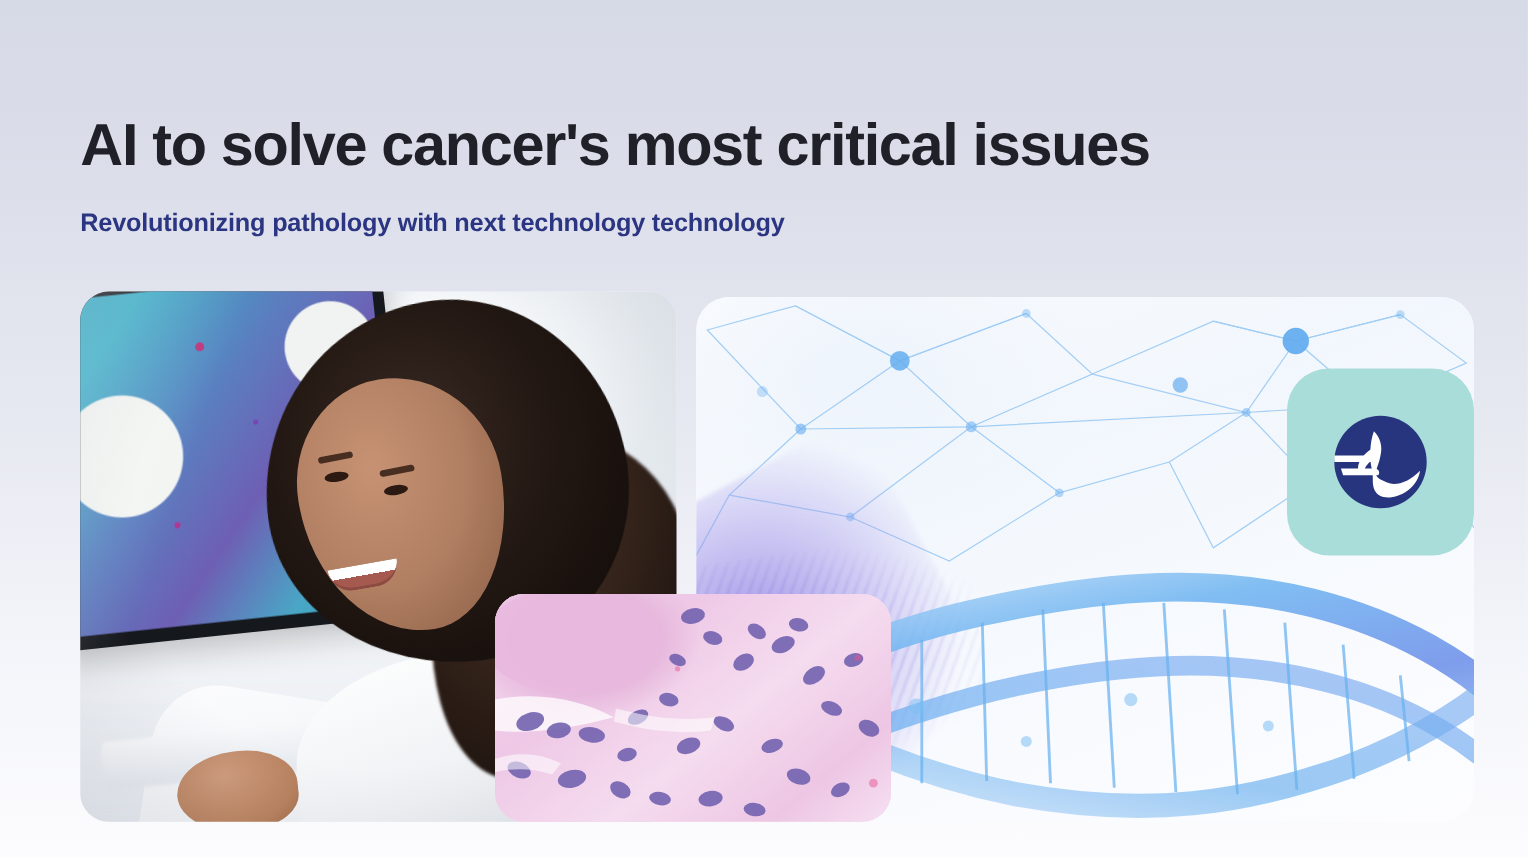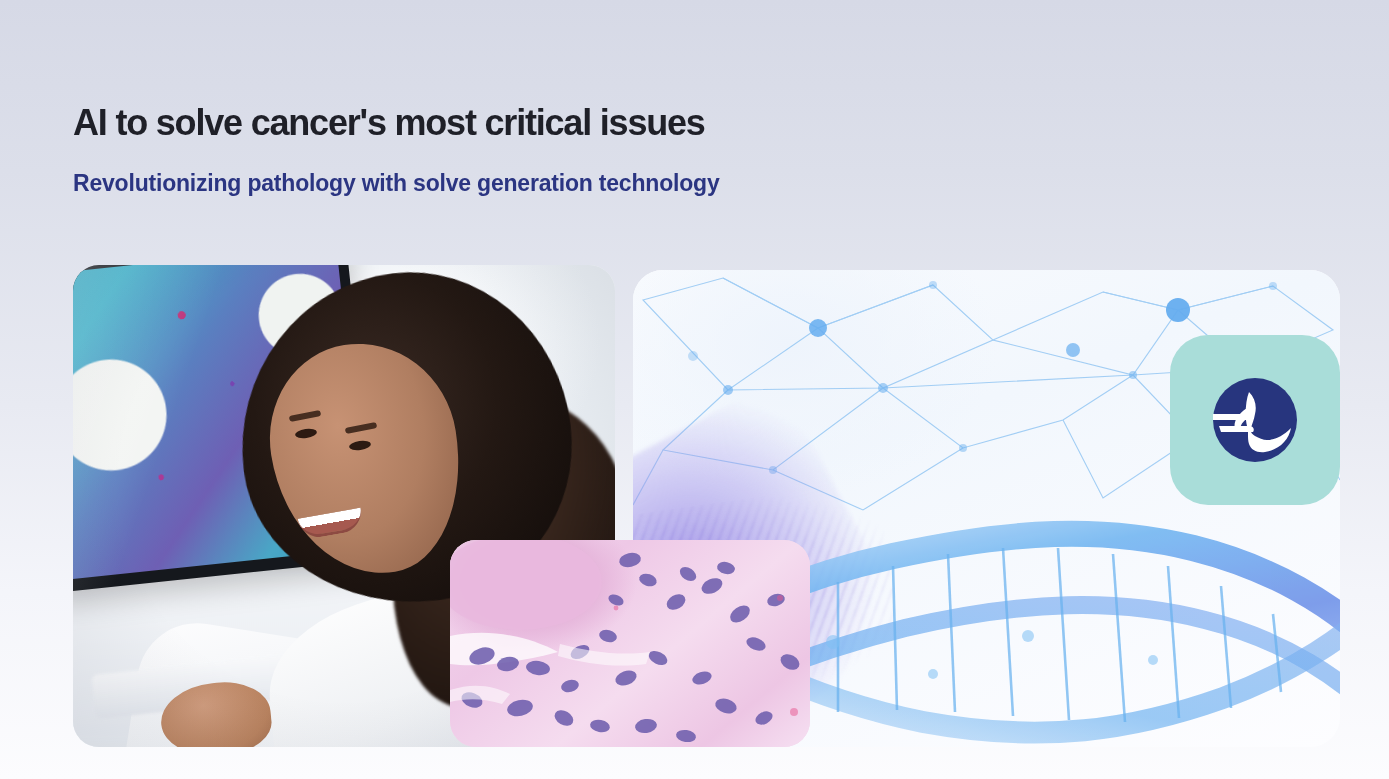--- a/index.html
+++ b/index.html
@@ -18,21 +18,21 @@
 
   
   .hero-text {
     position: absolute;
     left: 73px;
     top: 104px;
     width: 1200px;
   }
 
   .headline {
-    font-size: 36px;
+    font-size: 54px;
     font-weight: 700;
     letter-spacing: -1.2px;
     color: #1f2028;
     line-height: 1.05;
     white-space: nowrap;
   }
 
   .subhead {
     margin-top: 28px;
     font-size: 23px;
@@ -427,14 +427,14 @@
       <path d="M30,58 C28,52 33,44 42,38 L48,44 C40,49 35,54 35,60 Z" fill="#ffffff"></path>
       <path d="M44,22 C50,28 52,36 50,44 C49,50 47,54 46,58 C45,62 47,64 50,66 C54,68 58,70 62,70 C70,70 78,66 86,58 C84,70 74,80 60,82 C52,83 46,80 44,74 C42,68 44,62 42,56 C40,48 40,32 44,22 Z" fill="#ffffff"></path>
       <path d="M49,52 C52,52 54,54 54,56 C54,58 52,59 49,59 Z" fill="#27357e"></path>
     </svg>
   </div>
 
 </div>
 
 <div class="hero-text">
   <h1 class="headline nowrap">AI to solve cancer's most critical issues</h1>
-  <p class="subhead">Revolutionizing pathology with solve generation technology</p>
+  <p class="subhead">Revolutionizing pathology with next technology technology</p>
 </div>
 
 </body></html>

